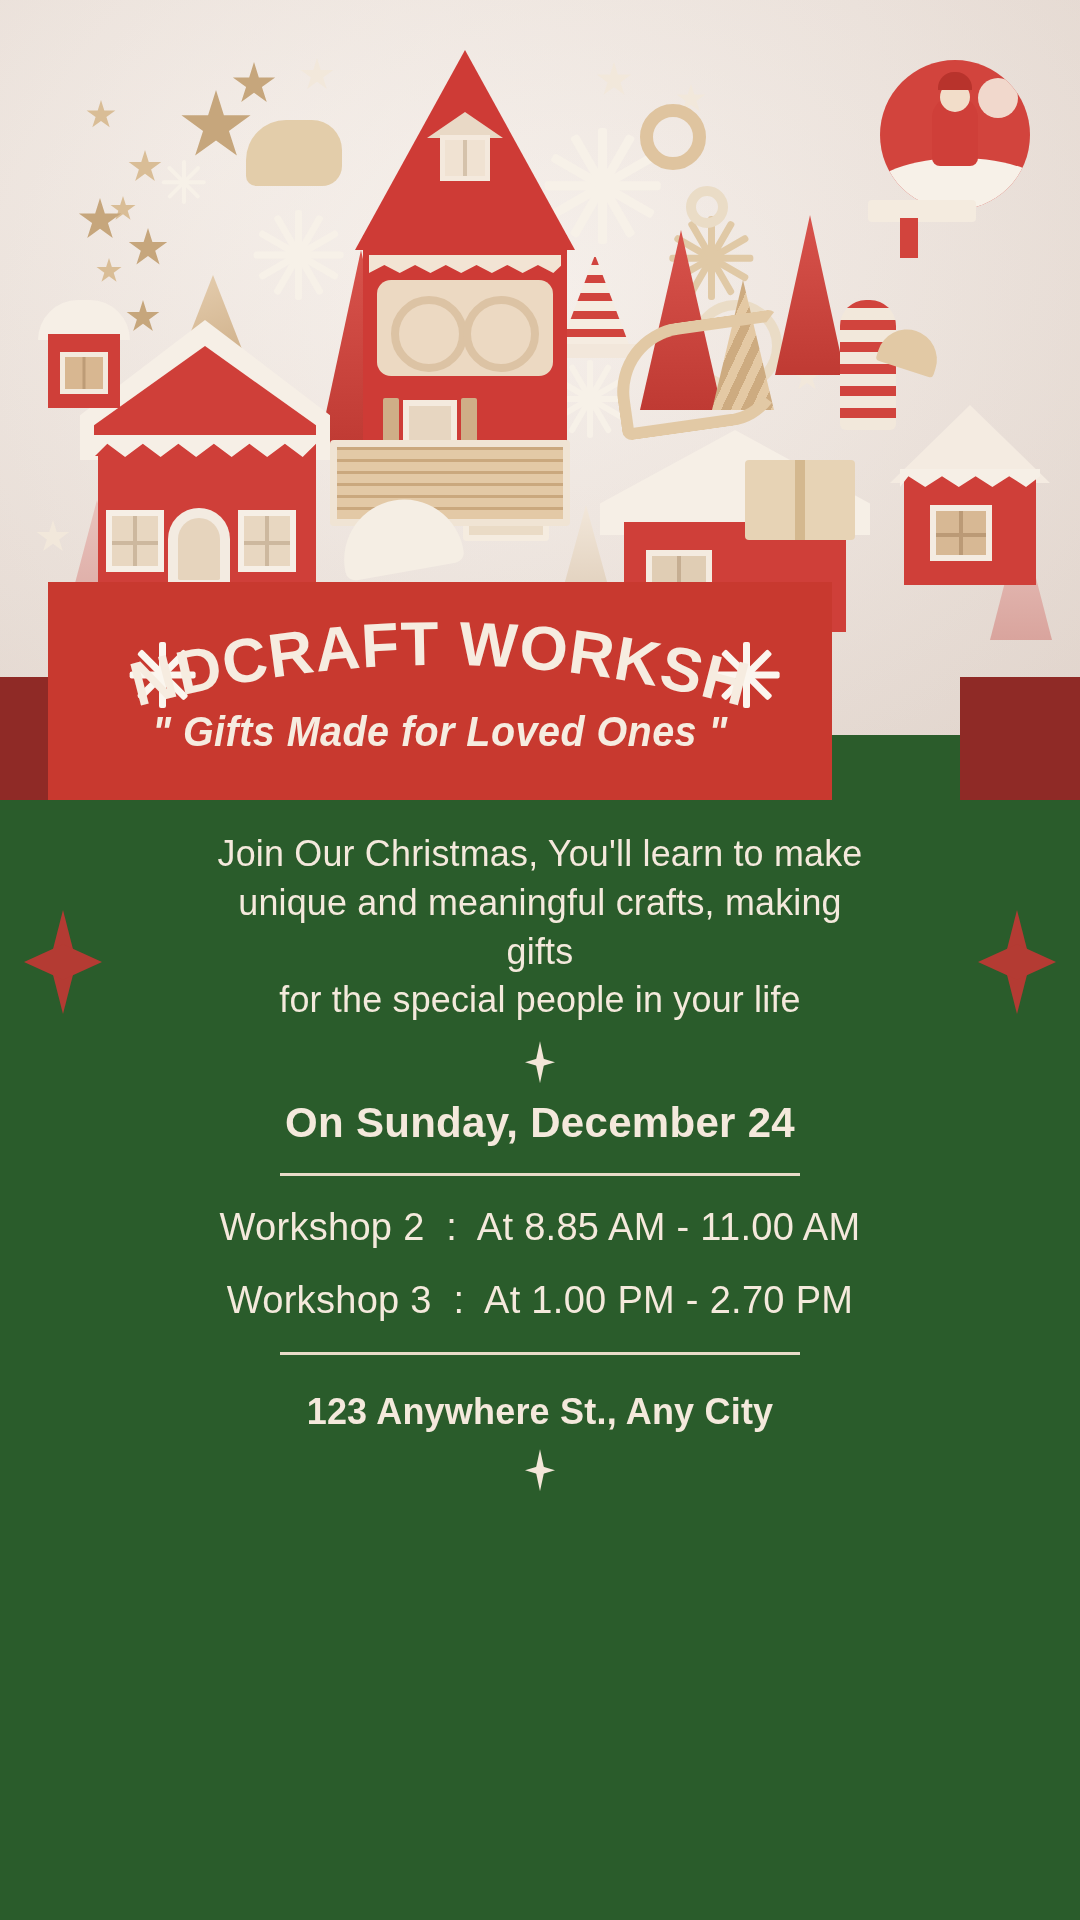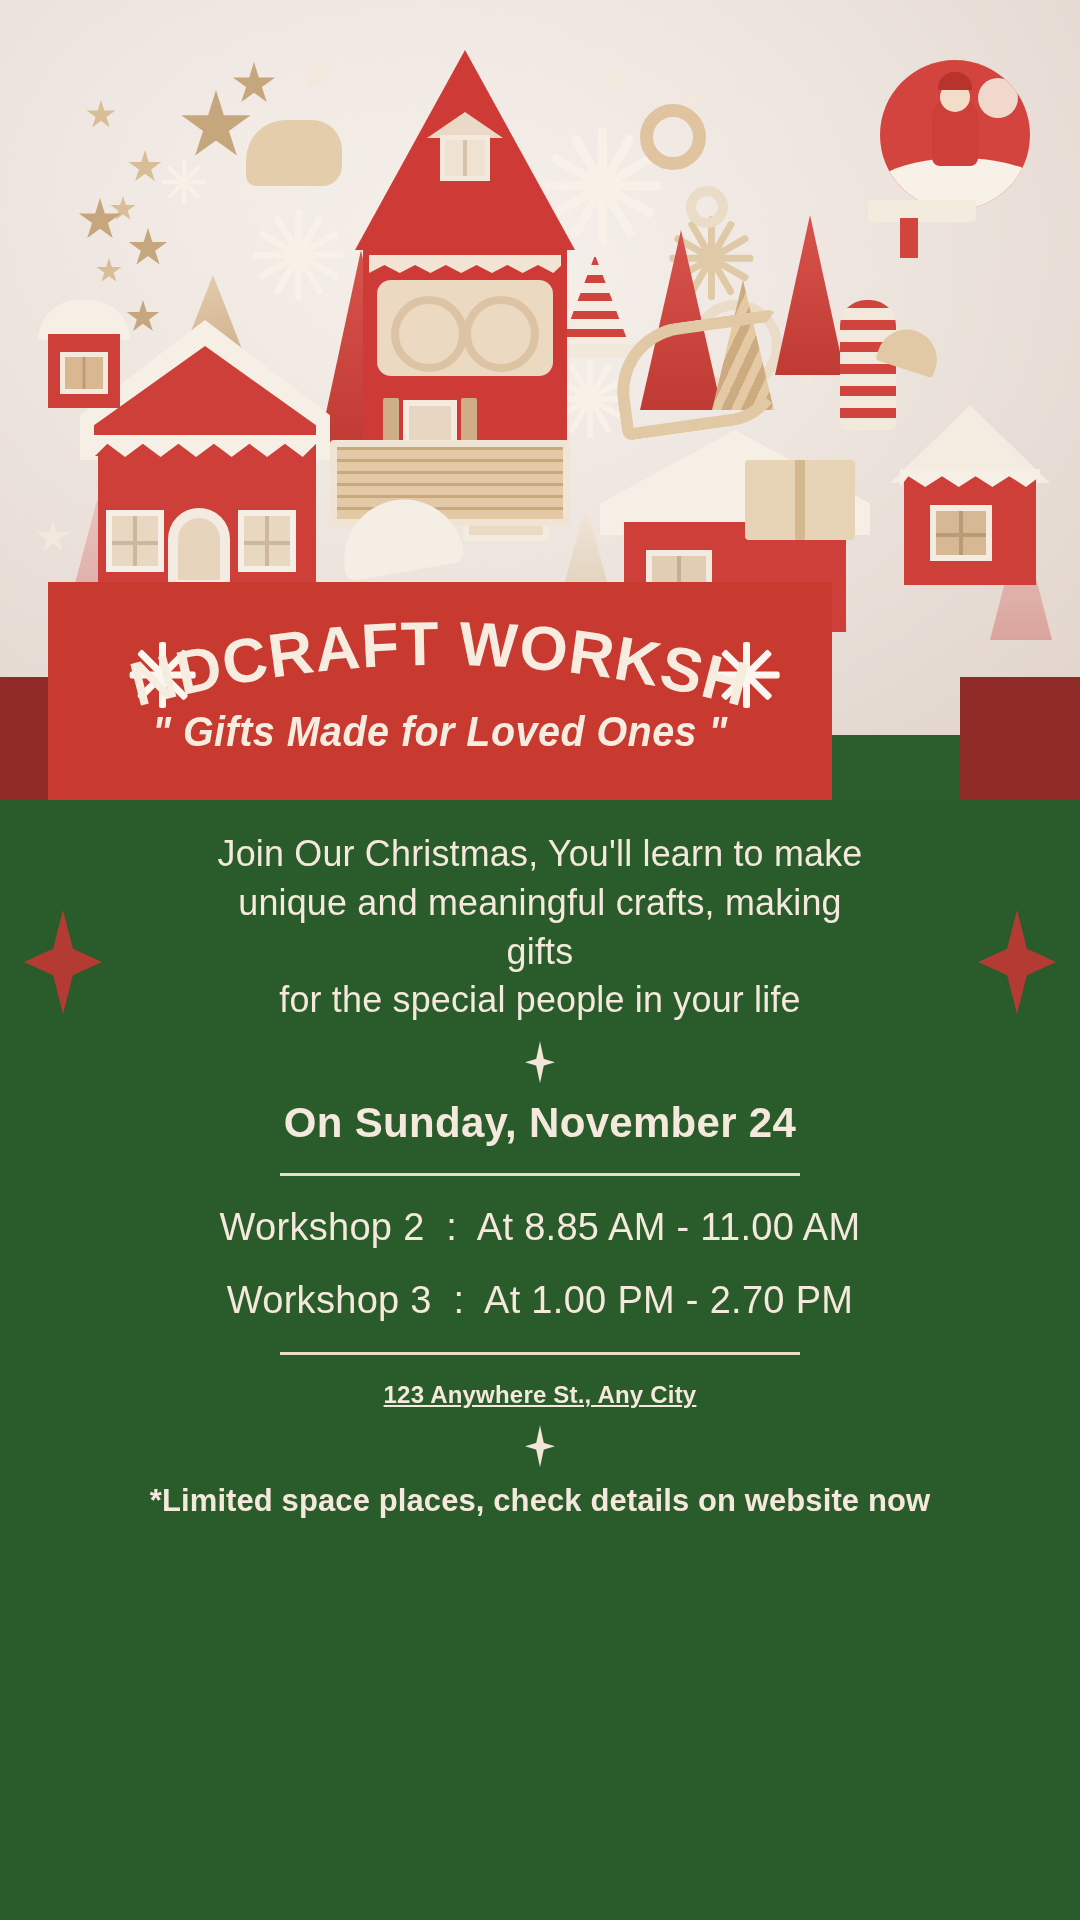--- a/index.html
+++ b/index.html
@@ -201,21 +201,21 @@
   .sparkle{display:block;margin:16px auto;width:30px;height:42px;position:relative;}
   .sparkle::before,.sparkle::after{content:"";position:absolute;background:#f3e6d8;}
   .sparkle::before{left:50%;top:0;width:9px;height:100%;transform:translateX(-50%);
     clip-path:polygon(50% 0,100% 50%,50% 100%,0 50%);}
   .sparkle::after{left:0;top:50%;width:100%;height:9px;transform:translateY(-50%);
     clip-path:polygon(50% 0,100% 50%,50% 100%,0 50%);}
 
   .date{font-size:42px;font-weight:700;letter-spacing:.3px;margin-top:4px;}
   .rule{width:520px;height:3px;background:#e9dcc9;margin:26px auto 0;}
   .wrow{font-size:38px;font-weight:400;letter-spacing:.3px;margin:30px 0;}
-  .address{font-size:24px;font-weight:700;letter-spacing:.2px;margin-top:26px;text-decoration:underline;}
+  .address{font-size:36px;font-weight:700;letter-spacing:.2px;margin-top:36px;}
   .note{font-size:31px;font-weight:700;letter-spacing:.1px;margin-top:4px;}
 </style>
 </head>
 <body>
 
 <div id="poster">
 
   <div class="hero">
     <div class="hero-vig"></div>
 
@@ -409,21 +409,21 @@
     <div class="content">
 
       <div class="intro">
         <div>Join Our Christmas, You'll learn to make</div>
         <div>unique and meaningful crafts, making gifts</div>
         <div>for the special people in your life</div>
       </div>
 
       <div class="sparkle"></div>
 
-      <div class="date">On Sunday, November 24</div>
+      <div class="date">On Sunday, December 24</div>
 
       <div class="rule"></div>
 
       <div class="wrow">
         <span>Workshop 2</span>
         &nbsp;<span>:</span>&nbsp;
         <span>At  8.85 AM - 11.00 AM</span>
       </div>
 
       <div class="wrow">
@@ -431,17 +431,16 @@
         &nbsp;<span>:</span>&nbsp;
         <span>At  1.00 PM - 2.70 PM</span>
       </div>
 
       <div class="rule"></div>
 
       <div class="address">123 Anywhere St., Any City</div>
 
       <div class="sparkle"></div>
 
-      <div class="note">*Limited space places, check details on website now</div>
     </div>
 
   </div>
 </div>
 
 </body></html>

